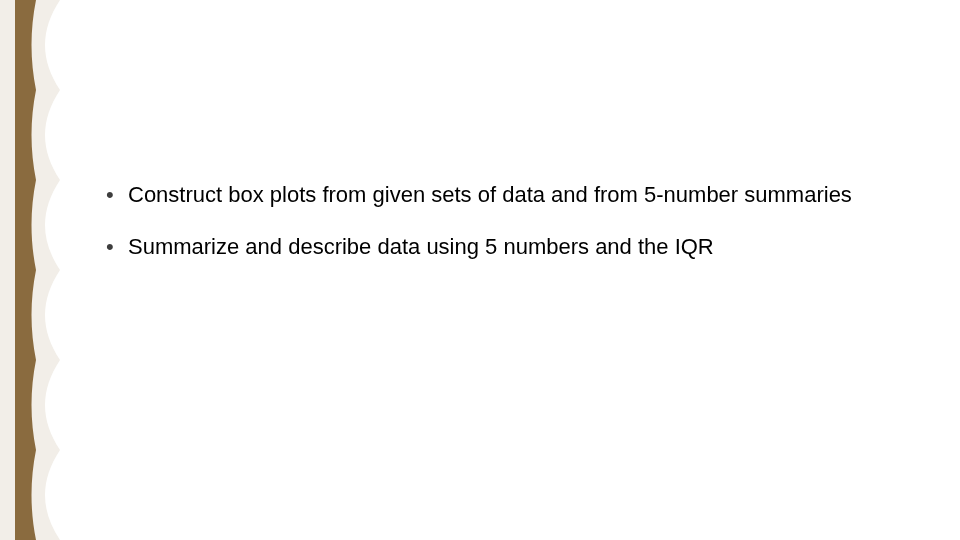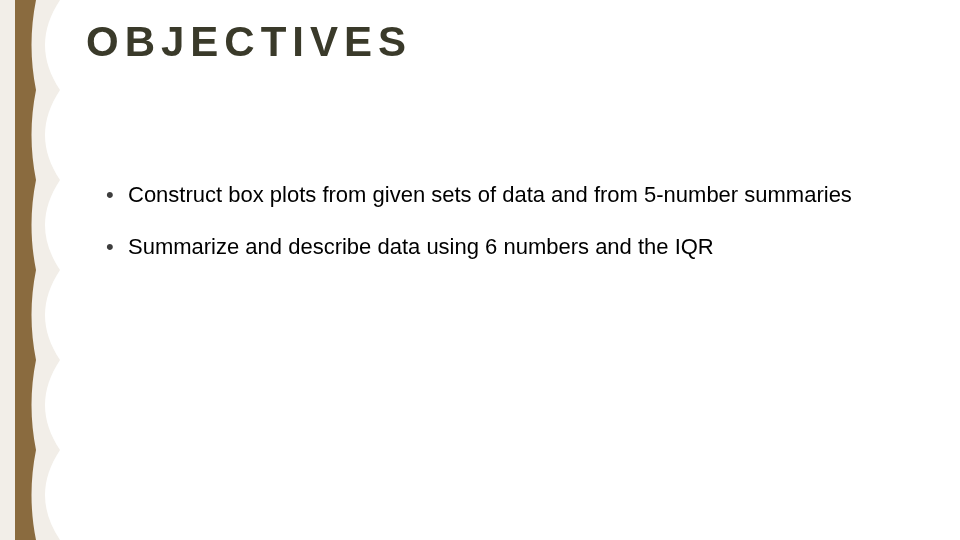--- a/index.html
+++ b/index.html
@@ -98,26 +98,25 @@
       C 30 30, 30 60, 36 90
       C 30 120, 30 150, 36 180
       C 30 210, 30 240, 36 270
       C 30 300, 30 330, 36 360
       C 30 390, 30 420, 36 450
       C 30 480, 30 510, 36 540
       L 15 540
       Z" fill="#8a6b3f"></path>
   </svg>
 
-  <div class="title">OBJECTIVES</div>
 
   <div class="content">
     <ul class="bullet-list">
       <li>
         <span>Construct box plots from given sets of data and from 5-number summaries</span>
       </li>
       <li>
-        <span>Summarize and describe data using 6 numbers and the IQR</span>
+        <span>Summarize and describe data using 5 numbers and the IQR</span>
       </li>
     </ul>
   </div>
 
 </div>
 
 </body></html>

